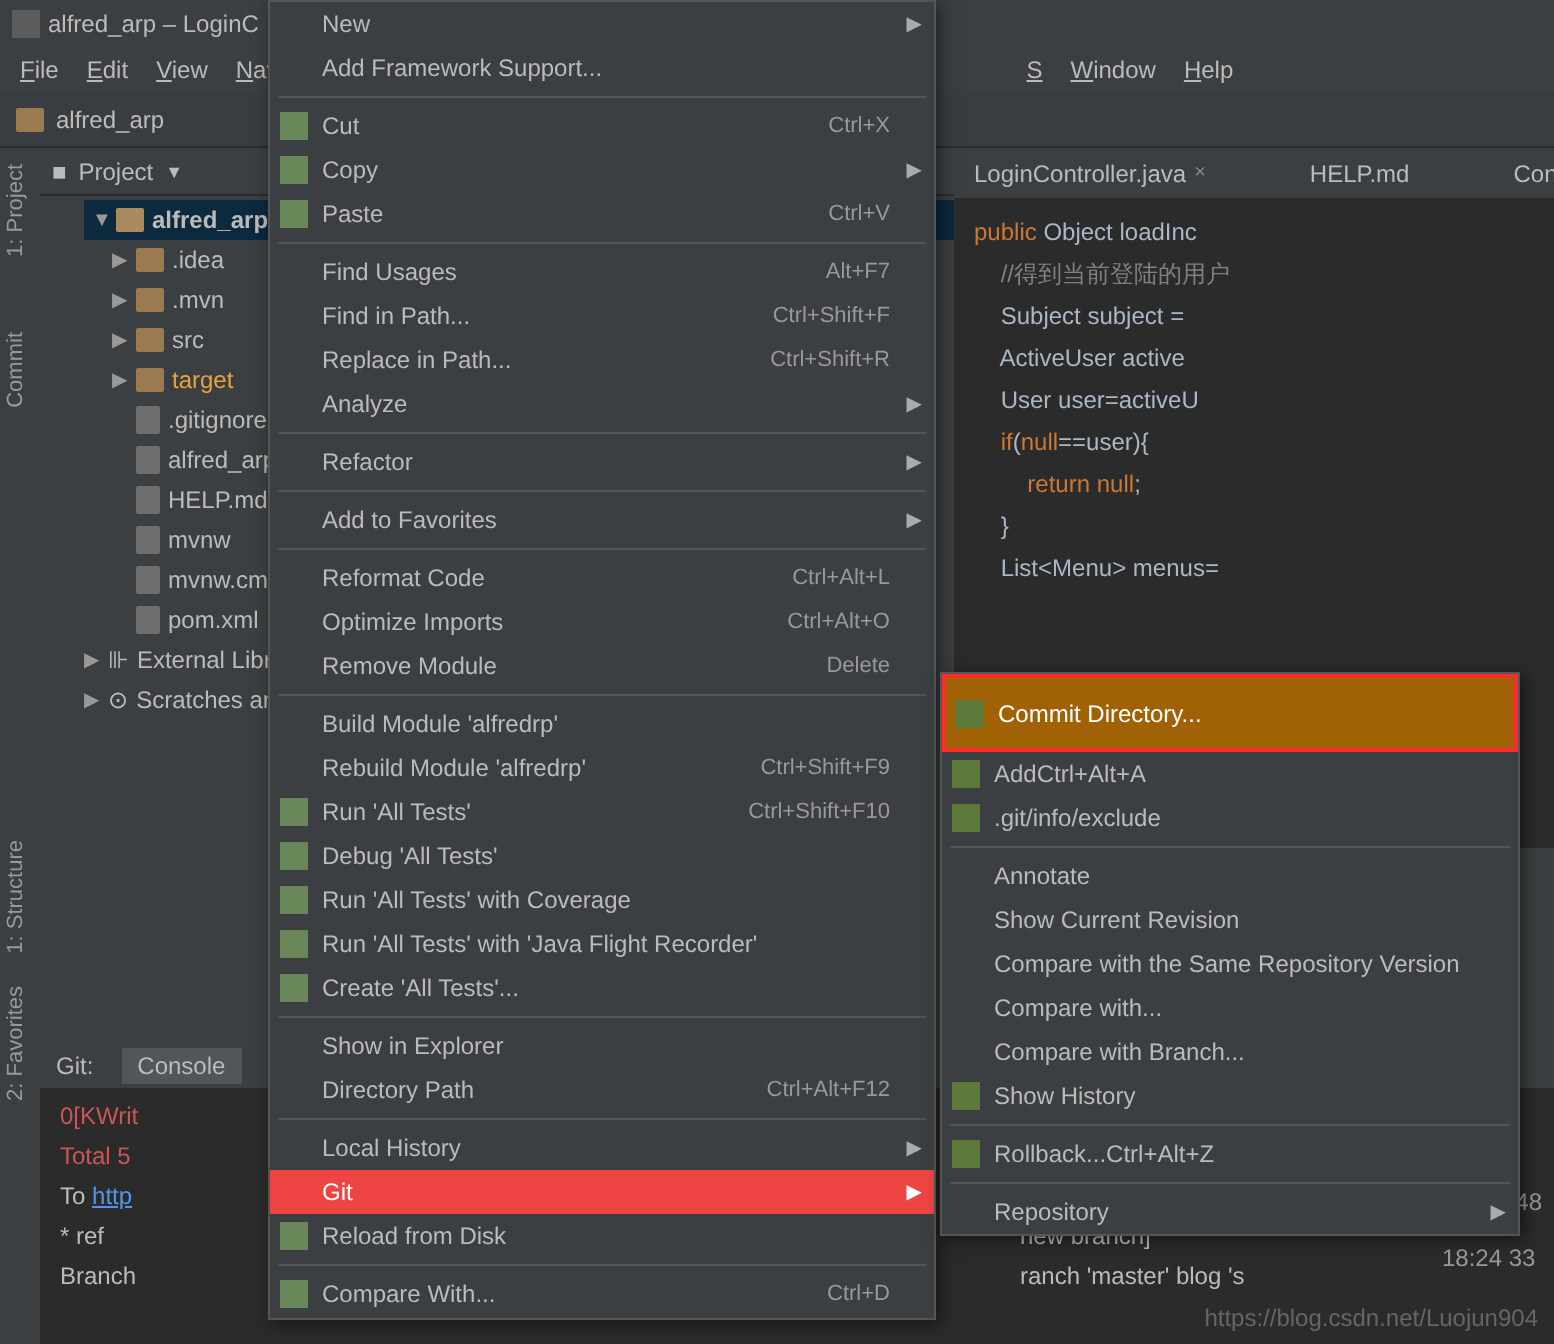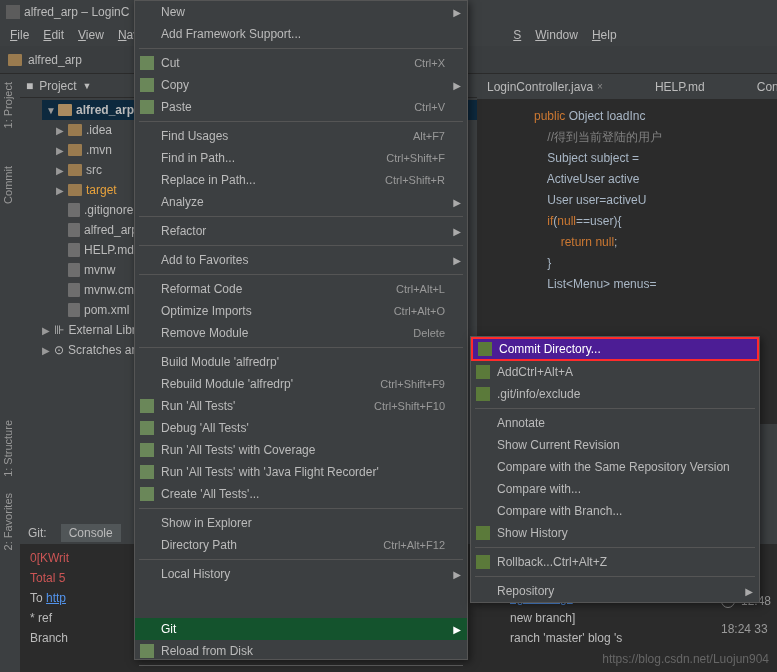--- a/index.html
+++ b/index.html
@@ -16,34 +16,34 @@
 .tree { padding: 2px 0 2px 22px; }
 .tree-row { display: flex; align-items: center; height: 20px; padding: 0 4px; gap: 4px; }
 .tree-row.sel { background: #0d293e; }
 .tree-row.orange { color: #e8a23c; }
 .folder-ico { width: 14px; height: 12px; background: #9a7b4f; border-radius: 1px; }
 .folder-ico.open { background: #a98a5f; }
 .file-ico { width: 12px; height: 14px; background: #6e6e6e; border-radius: 1px; }
 .arrow { width: 8px; color: #999; font-size: 10px; }
 .context-menu { position: absolute; background: #3c3f41; border: 1px solid #555; box-shadow: 2px 2px 8px rgba(0,0,0,0.5); z-index: 100; }
 .menu-item { display: flex; align-items: center; height: 22px; padding: 0 22px 0 26px; position: relative; cursor: default; }
-.menu-item.hover { background: #14532d; color: #fff; margin-top: 33px; }
+.menu-item.hover { background: #ef4444; color: #fff; }
 .menu-item .sc { margin-left: auto; padding-left: 30px; color: #999; font-size: 11px; }
 .menu-sep { height: 1px; background: #555; margin: 3px 4px; }
 .menu-arrow { position: absolute; right: 6px; font-size: 10px; color: #aaa; }
 .menu-item.hover .menu-arrow { color: #fff; }
 .menu-icon { position: absolute; left: 5px; width: 14px; height: 14px; }
 .submenu { position: absolute; left: 470px; top: 336px; width: 290px; background: #3c3f41; border: 1px solid #555; box-shadow: 2px 2px 8px rgba(0,0,0,0.5); z-index: 101; }
 .sub-item { display: flex; align-items: center; height: 22px; padding: 0 18px 0 26px; position: relative; }
-.sub-item.highlight { background: #4c1d95; color: #fff; border: 2px solid #ff2b2b; height: 24px; }
+.sub-item.highlight { background: #a16207; color: #fff; border: 2px solid #ff2b2b; height: 39px; }
 .editor-area { position: absolute; right: 0; top: 74px; width: 300px; height: 350px; background: #2b2b2b; }
 .editor-tabs { height: 26px; display: flex; background: #3c3f41; border-bottom: 1px solid #2b2b2b; gap: 32px; }
 .etab { padding: 4px 10px; display: flex; align-items: center; gap: 4px; font-size: 11px; }
 .etab .close { color: #888; font-size: 10px; }
-.code { font-family: "Consolas", monospace; font-size: 13px; padding: 6px 10px; line-height: 21px; white-space: pre; color: #a9b7c6; margin-left: 47px; }
+.code { font-family: "Consolas", monospace; font-size: 13px; padding: 6px 10px; line-height: 21px; white-space: pre; color: #a9b7c6; }
 .kw { color: #cc7832; }
 .com { color: #808080; }
 .bottom { position: absolute; bottom: 0; left: 20px; right: 0; height: 150px; background: #2b2b2b; }
 .bottom-header { height: 22px; background: #3c3f41; display: flex; align-items: center; padding: 0 8px; font-size: 11px; }
 .console { font-family: Consolas, monospace; font-size: 13px; padding: 4px 10px; line-height: 20px; }
 .console .red { color: #cc5555; }
 .console .blue { color: #5394ec; text-decoration: underline; }
 .watermark { position: absolute; right: 8px; bottom: 6px; color: #666; font-size: 12px; z-index: 50; }
 .rside { position: absolute; right: 0; bottom: 30px; display: flex; flex-direction: column; gap: 14px; padding: 6px; }
 .rside div { color: #999; font-size: 11px; display: flex; align-items: center; gap: 6px; }

